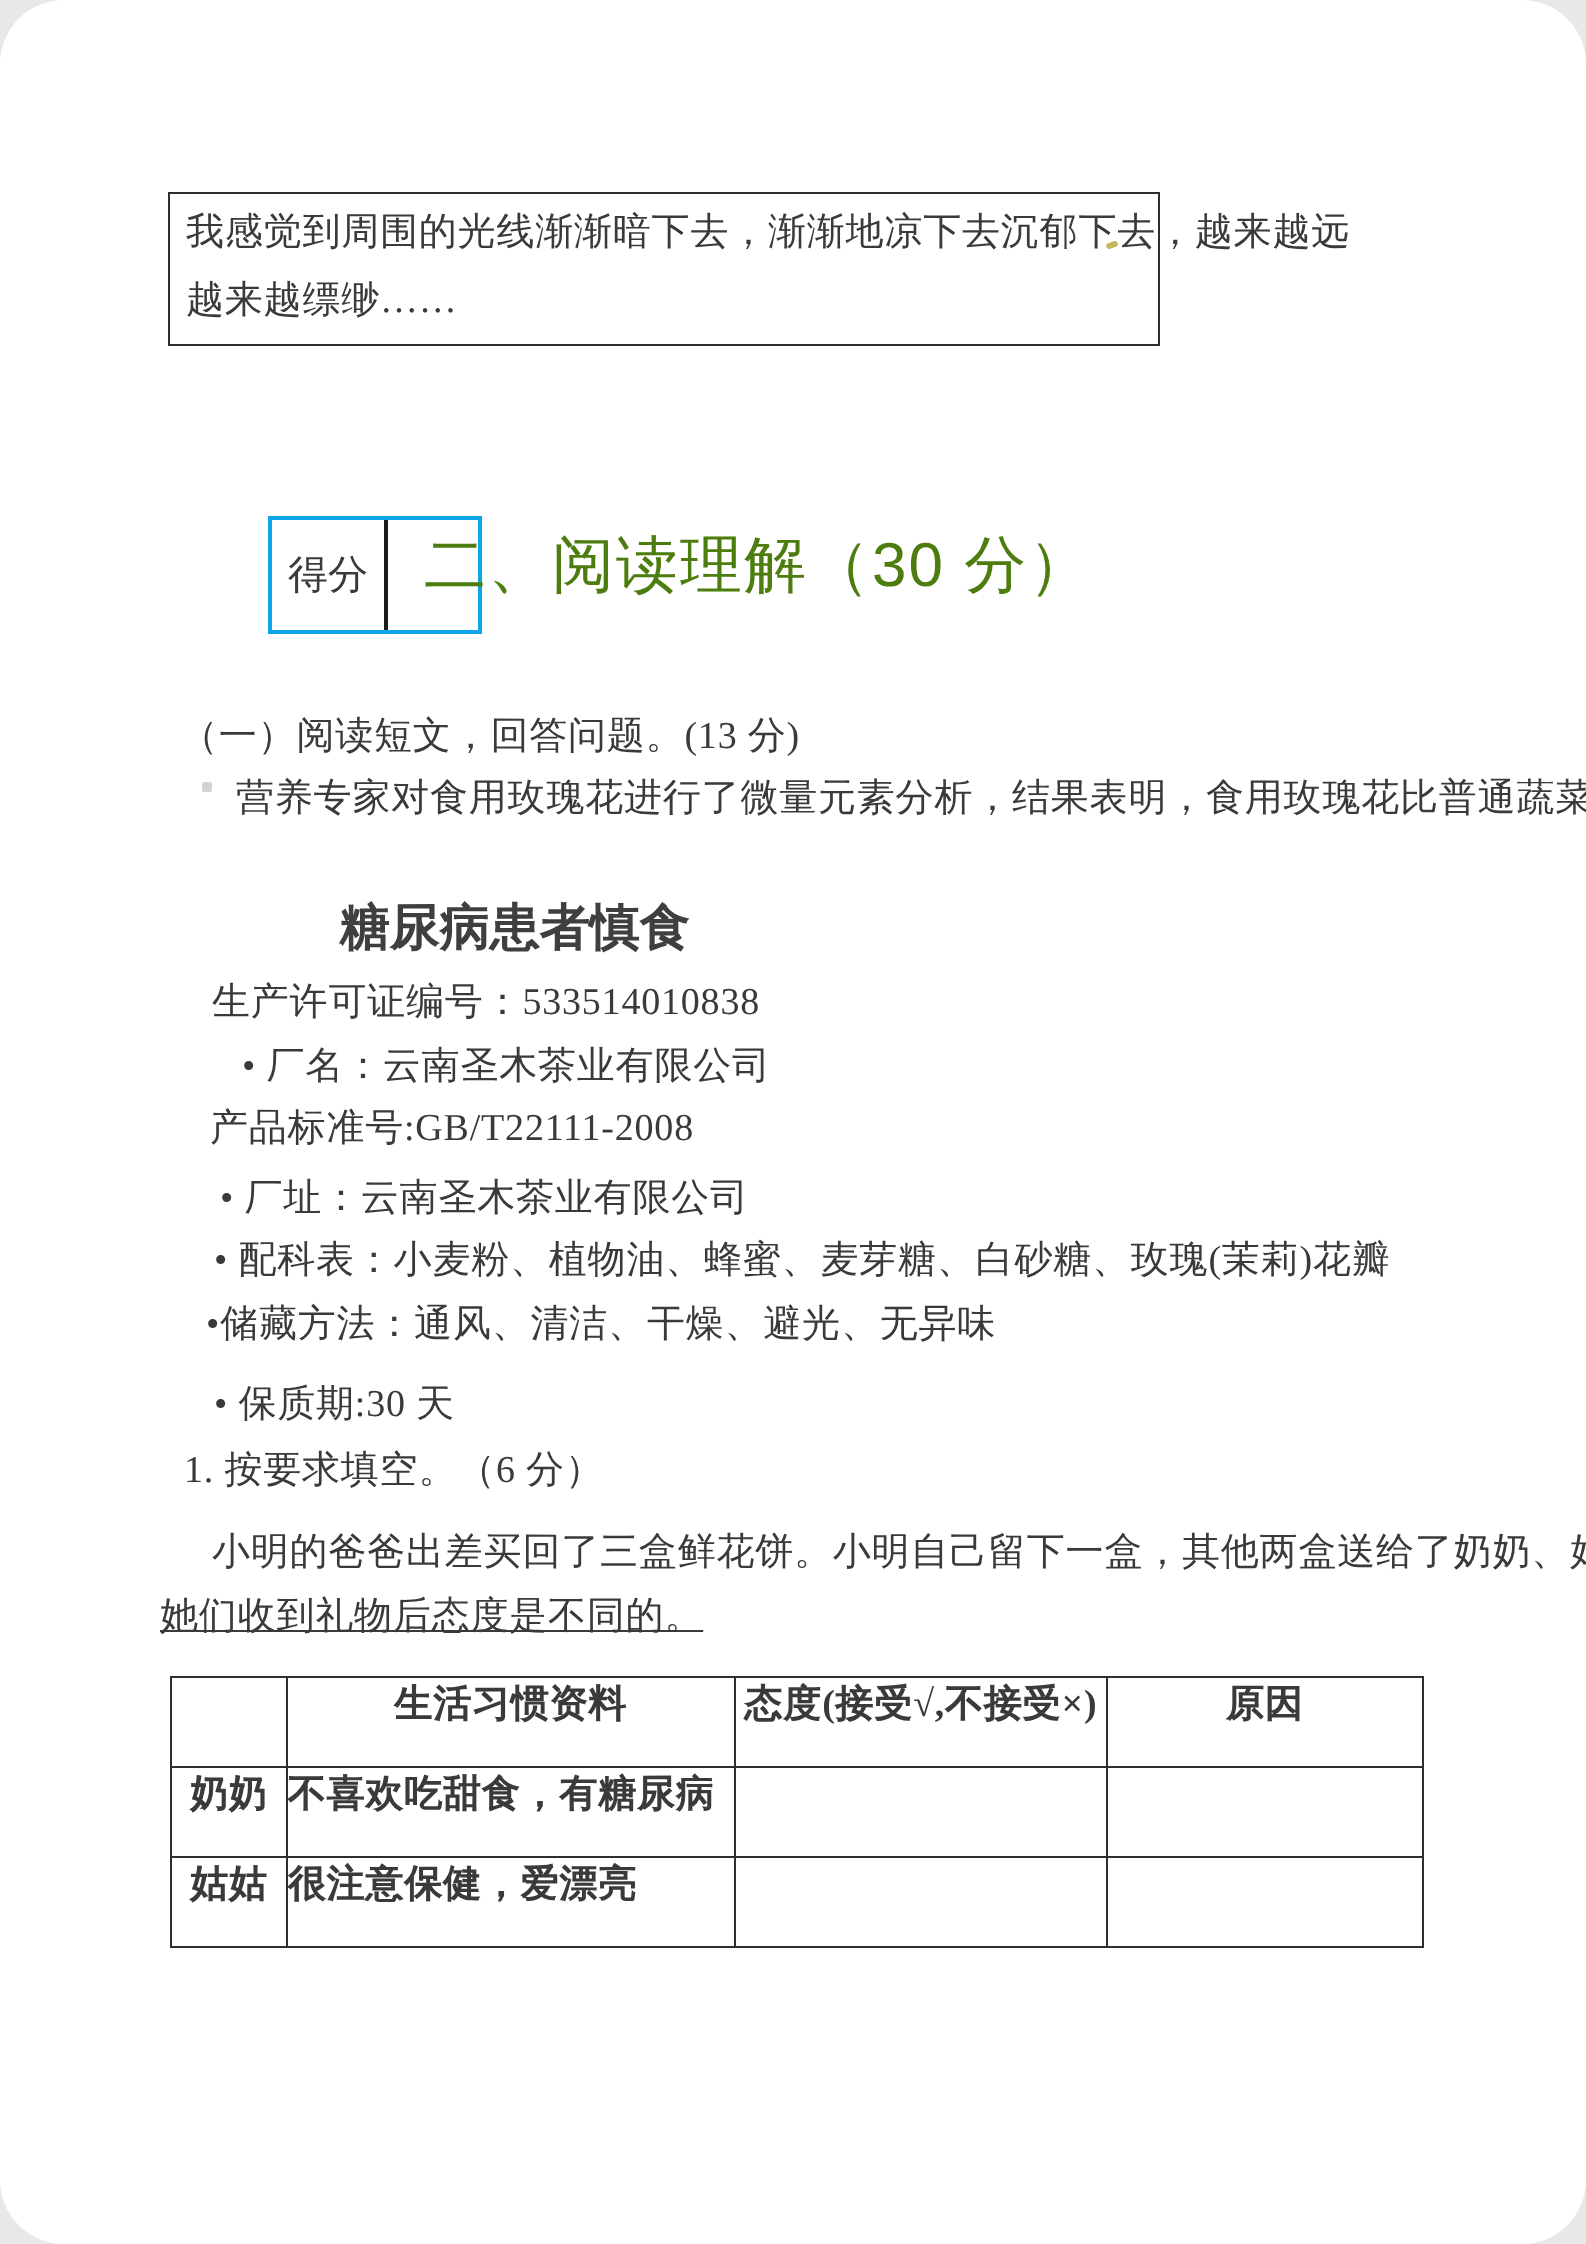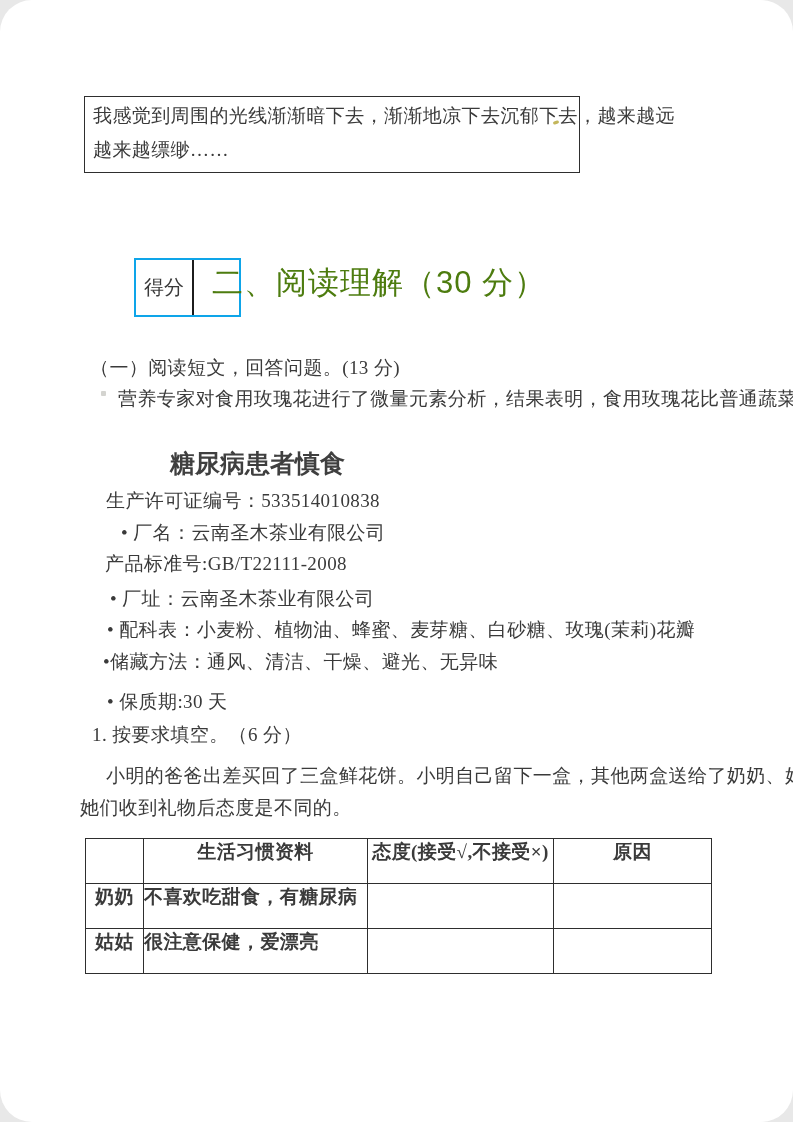--- a/index.html
+++ b/index.html
@@ -65,21 +65,21 @@
   .pl0 { left: 106px; top: 488px; }
   .pl1 { left: 121px; top: 520px; text-align: center; }
   .pl2 { left: 105px; top: 551px; }
   .pl3 { left: 110px; top: 586px; }
   .pl4 { left: 107px; top: 617px; }
   .pl5 { left: 103px; top: 649px; }
   .pl6 { left: 107px; top: 689px; text-align: right; }
 
   .q1-title       { left: 92px;  top: 722px; }
   .scenario-line1 { left: 106px; top: 763px; }
-  .scenario-line2 { left: 80px;  top: 795px; }
+  .scenario-line2 { left: 80px;  top: 795px; text-decoration: underline; }
 
   
   .answer-table {
     position: absolute;
     left: 85px; top: 838px;
     border-collapse: collapse;
     table-layout: fixed;
     font-size: 19px;
     letter-spacing: 0.4px;
     color: #3a3a3a;

